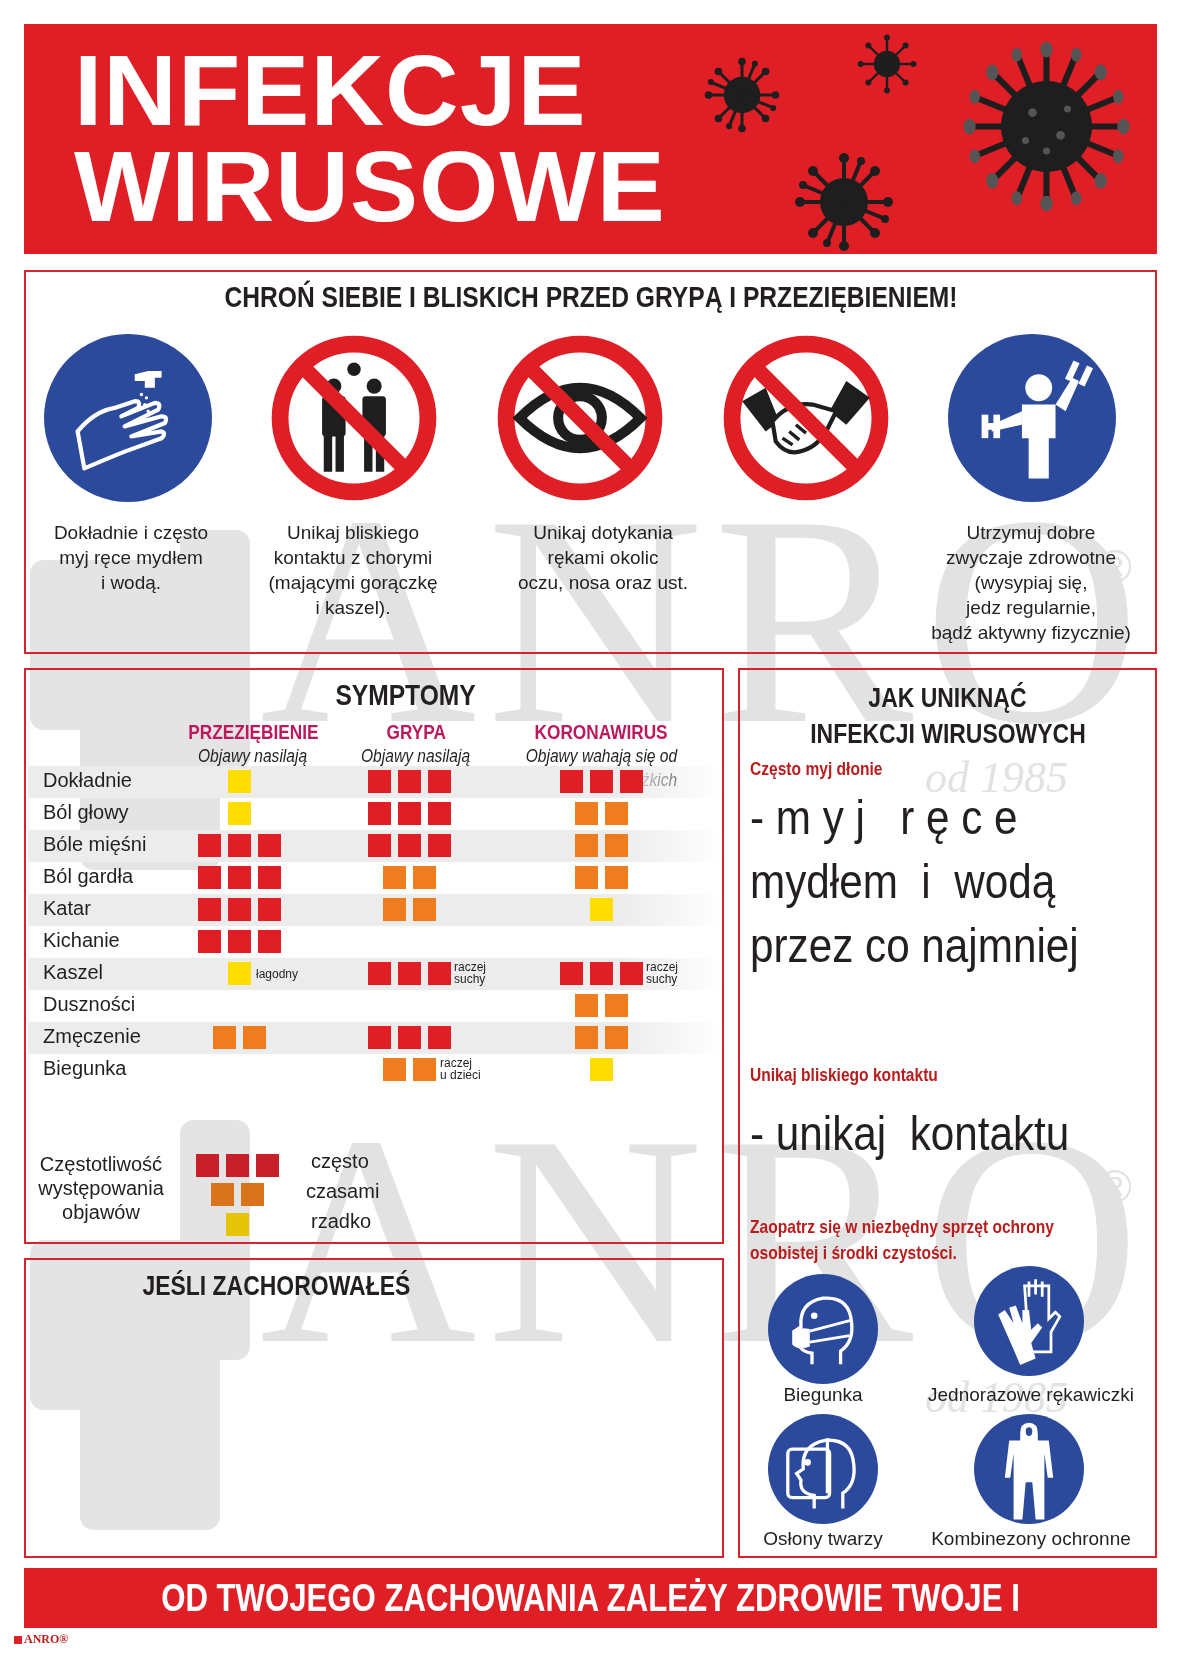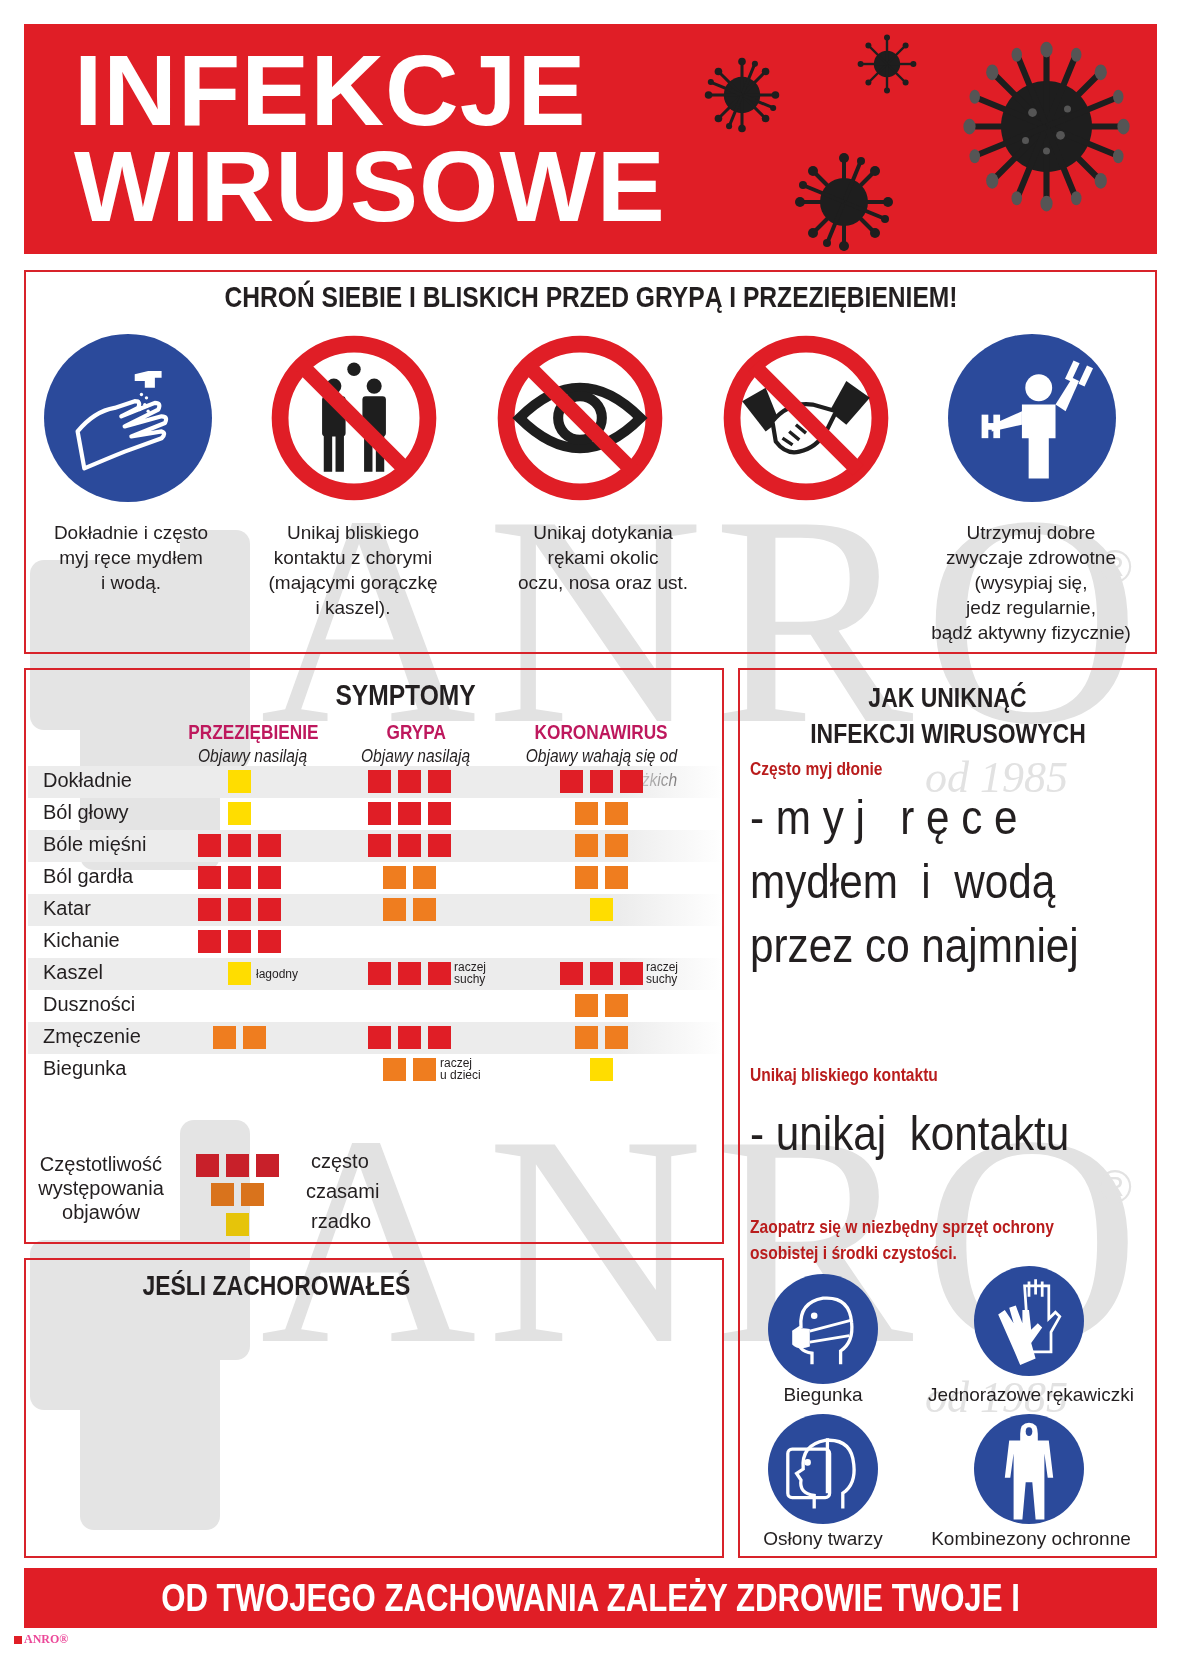--- a/index.html
+++ b/index.html
@@ -41,21 +41,21 @@
   .sick-text { position: absolute; left: 14px; top: 60px; font-size: 46px; line-height: 63px; color: #231f20; }
 
   .avoid-panel { left: 738px; top: 668px; width: 419px; height: 890px; }
   .avoid-title { position: absolute; left: 0; top: 10px; width: 100%; font-size: 28px; line-height: 36px; }
   .red-sub { position: absolute; left: 10px; font-weight: 700; color: #b91c1c; font-size: 19px; line-height: 26px; }
   .big-text { position: absolute; left: 10px; width: 395px; font-size: 48px; color: #231f20; }
   .ppe { position: absolute; width: 110px; height: 110px; }
   .ppe-cap { position: absolute; font-size: 19px; color: #231f20; text-align: center; }
 
   .footer-banner { position: absolute; left: 24px; top: 1568px; width: 1133px; height: 60px; background: #e01e26; color: #fff; font-weight: 700; font-size: 38px; text-align: center; line-height: 60px; }
-  .logo { position: absolute; left: 14px; top: 1632px; font-size: 12px; color: #ec4899; font-family: "Liberation Serif", serif; font-weight: 700; }
+  .logo { position: absolute; left: 14px; top: 1632px; font-size: 12px; color: #b91c1c; font-family: "Liberation Serif", serif; font-weight: 700; }
 </style>
 </head>
 <body>
 
 <div>
   <div class="wm-block" style="left:30px;top:560px;width:170px;height:170px;"></div>
   <div class="wm-block" style="left:80px;top:610px;width:140px;height:260px;"></div>
   <div class="wm-block" style="left:180px;top:530px;width:70px;height:240px;"></div>
   <div class="watermark" style="left:260px;top:470px;font-size:300px;line-height:300px;letter-spacing:10px;">ANRO</div>
   <div class="watermark" style="left:925px;top:752px;font-size:44px;font-style:italic;">od 1985</div>

